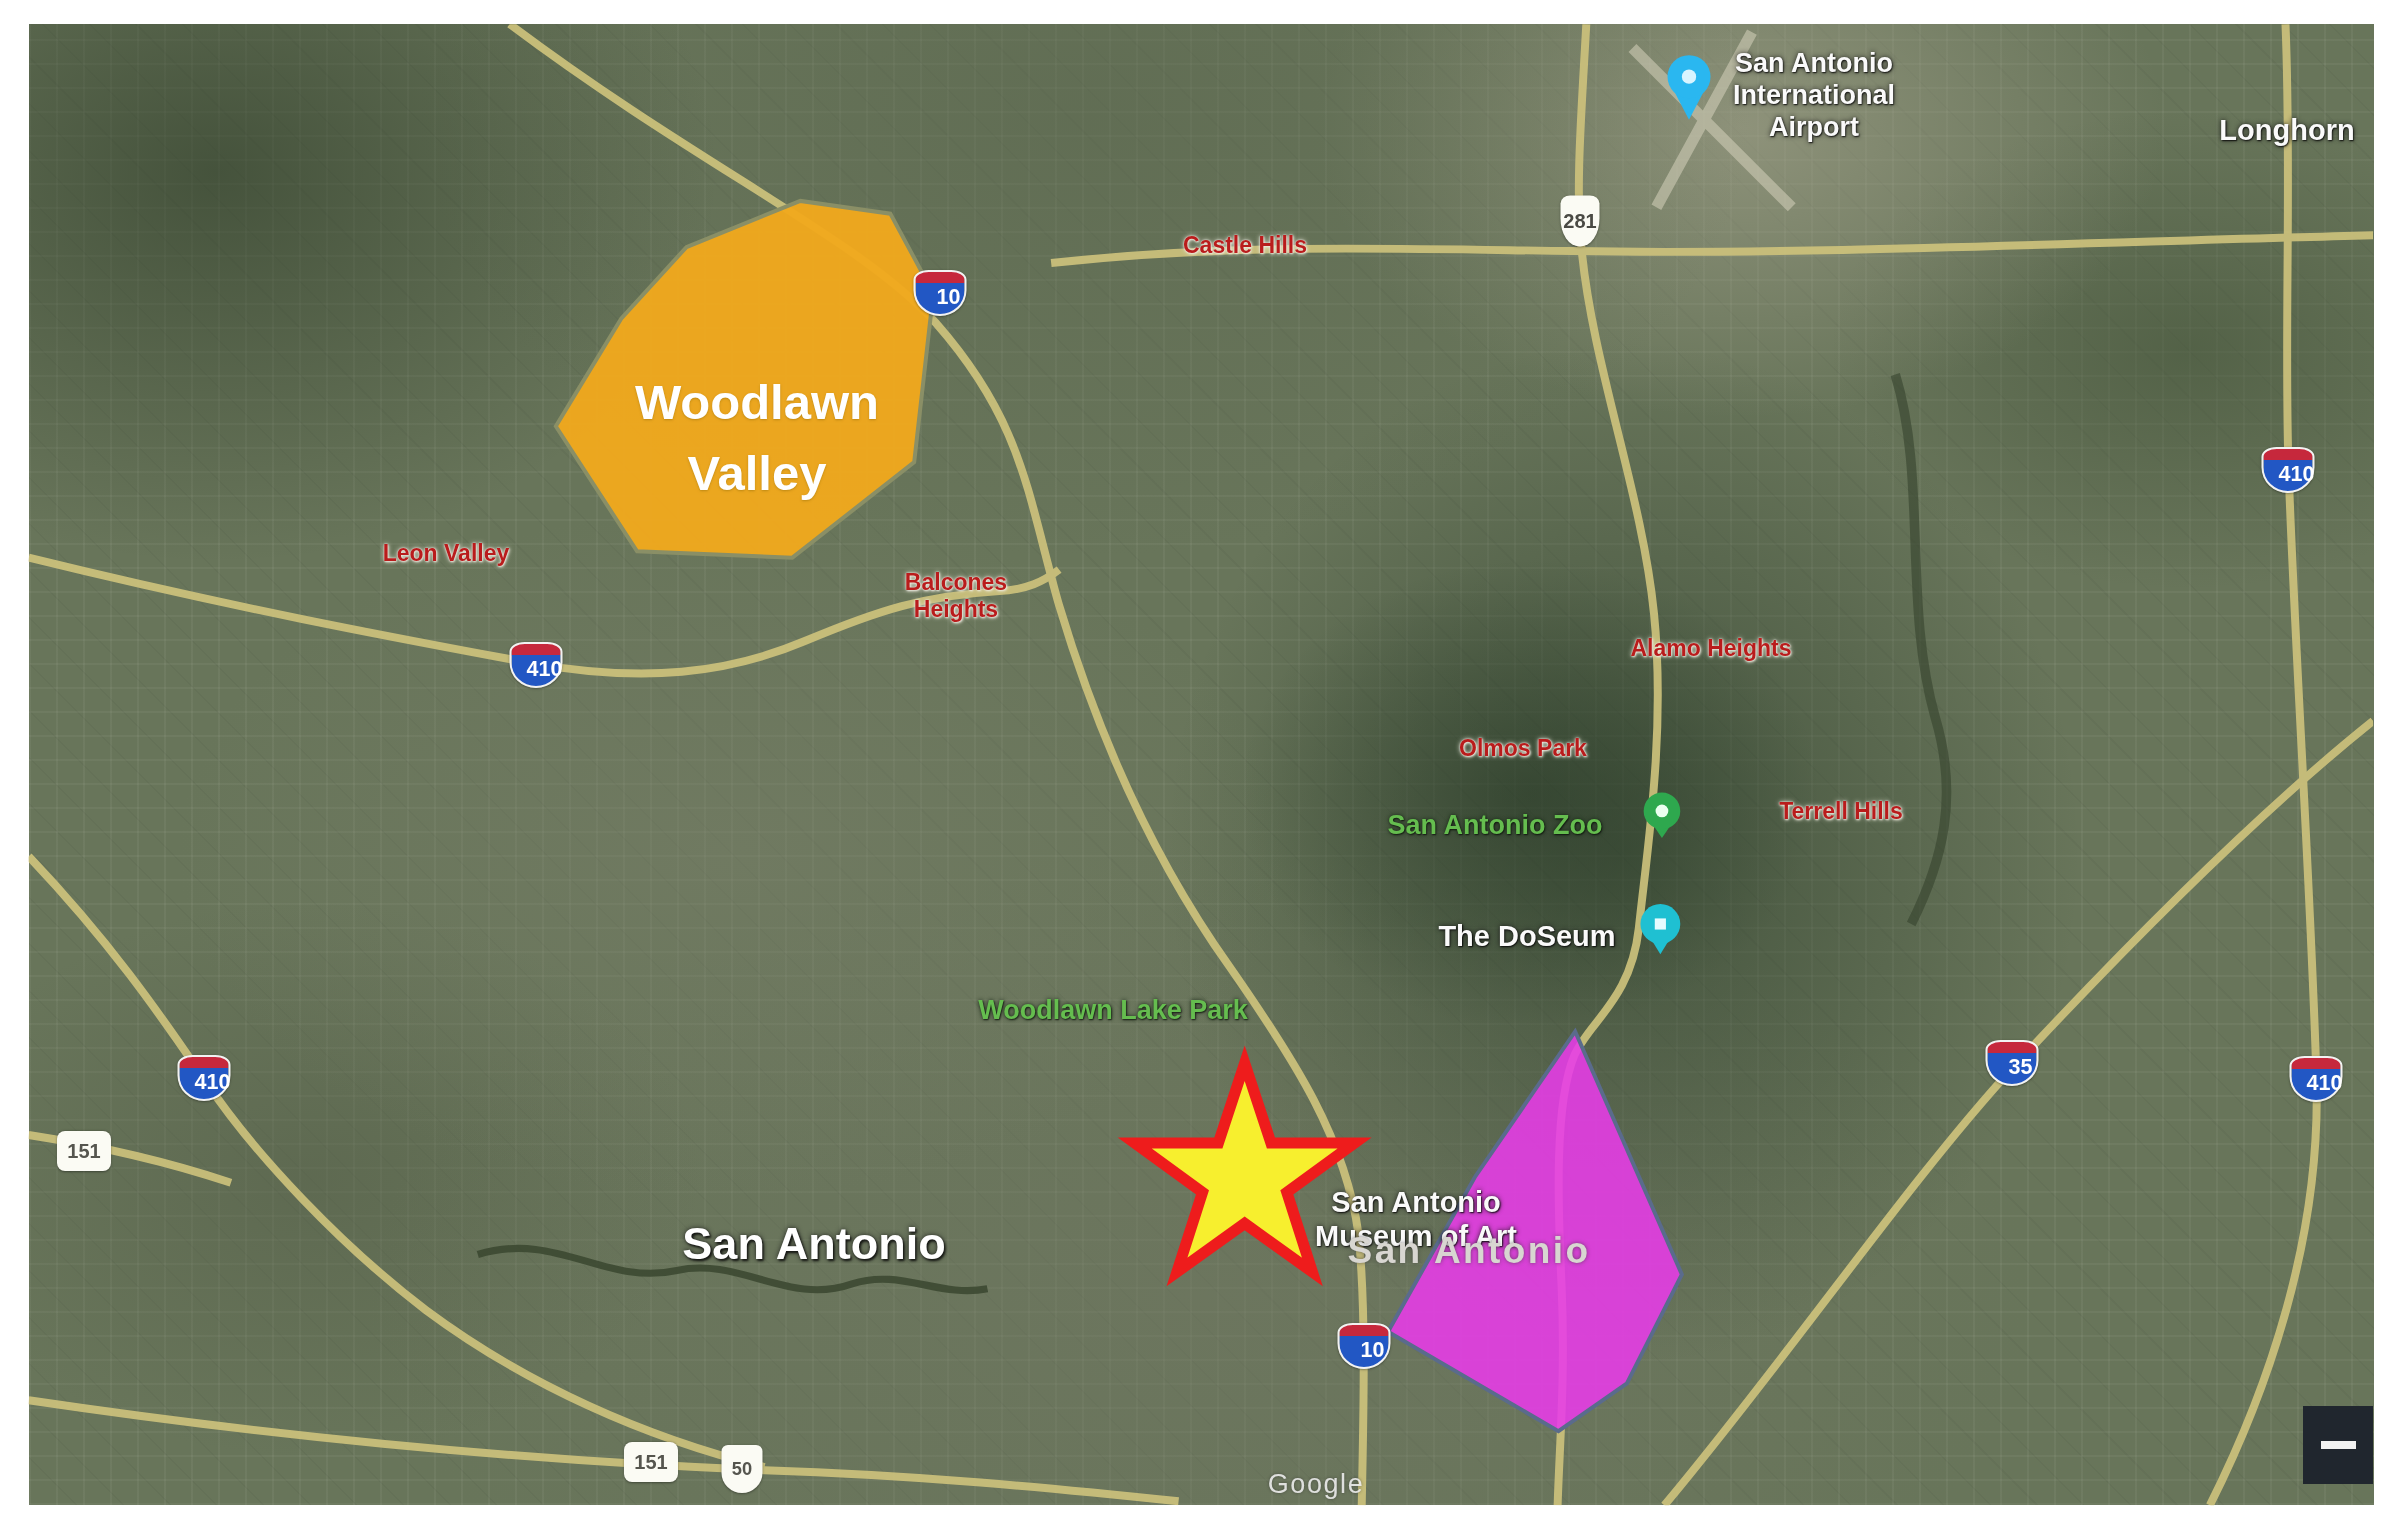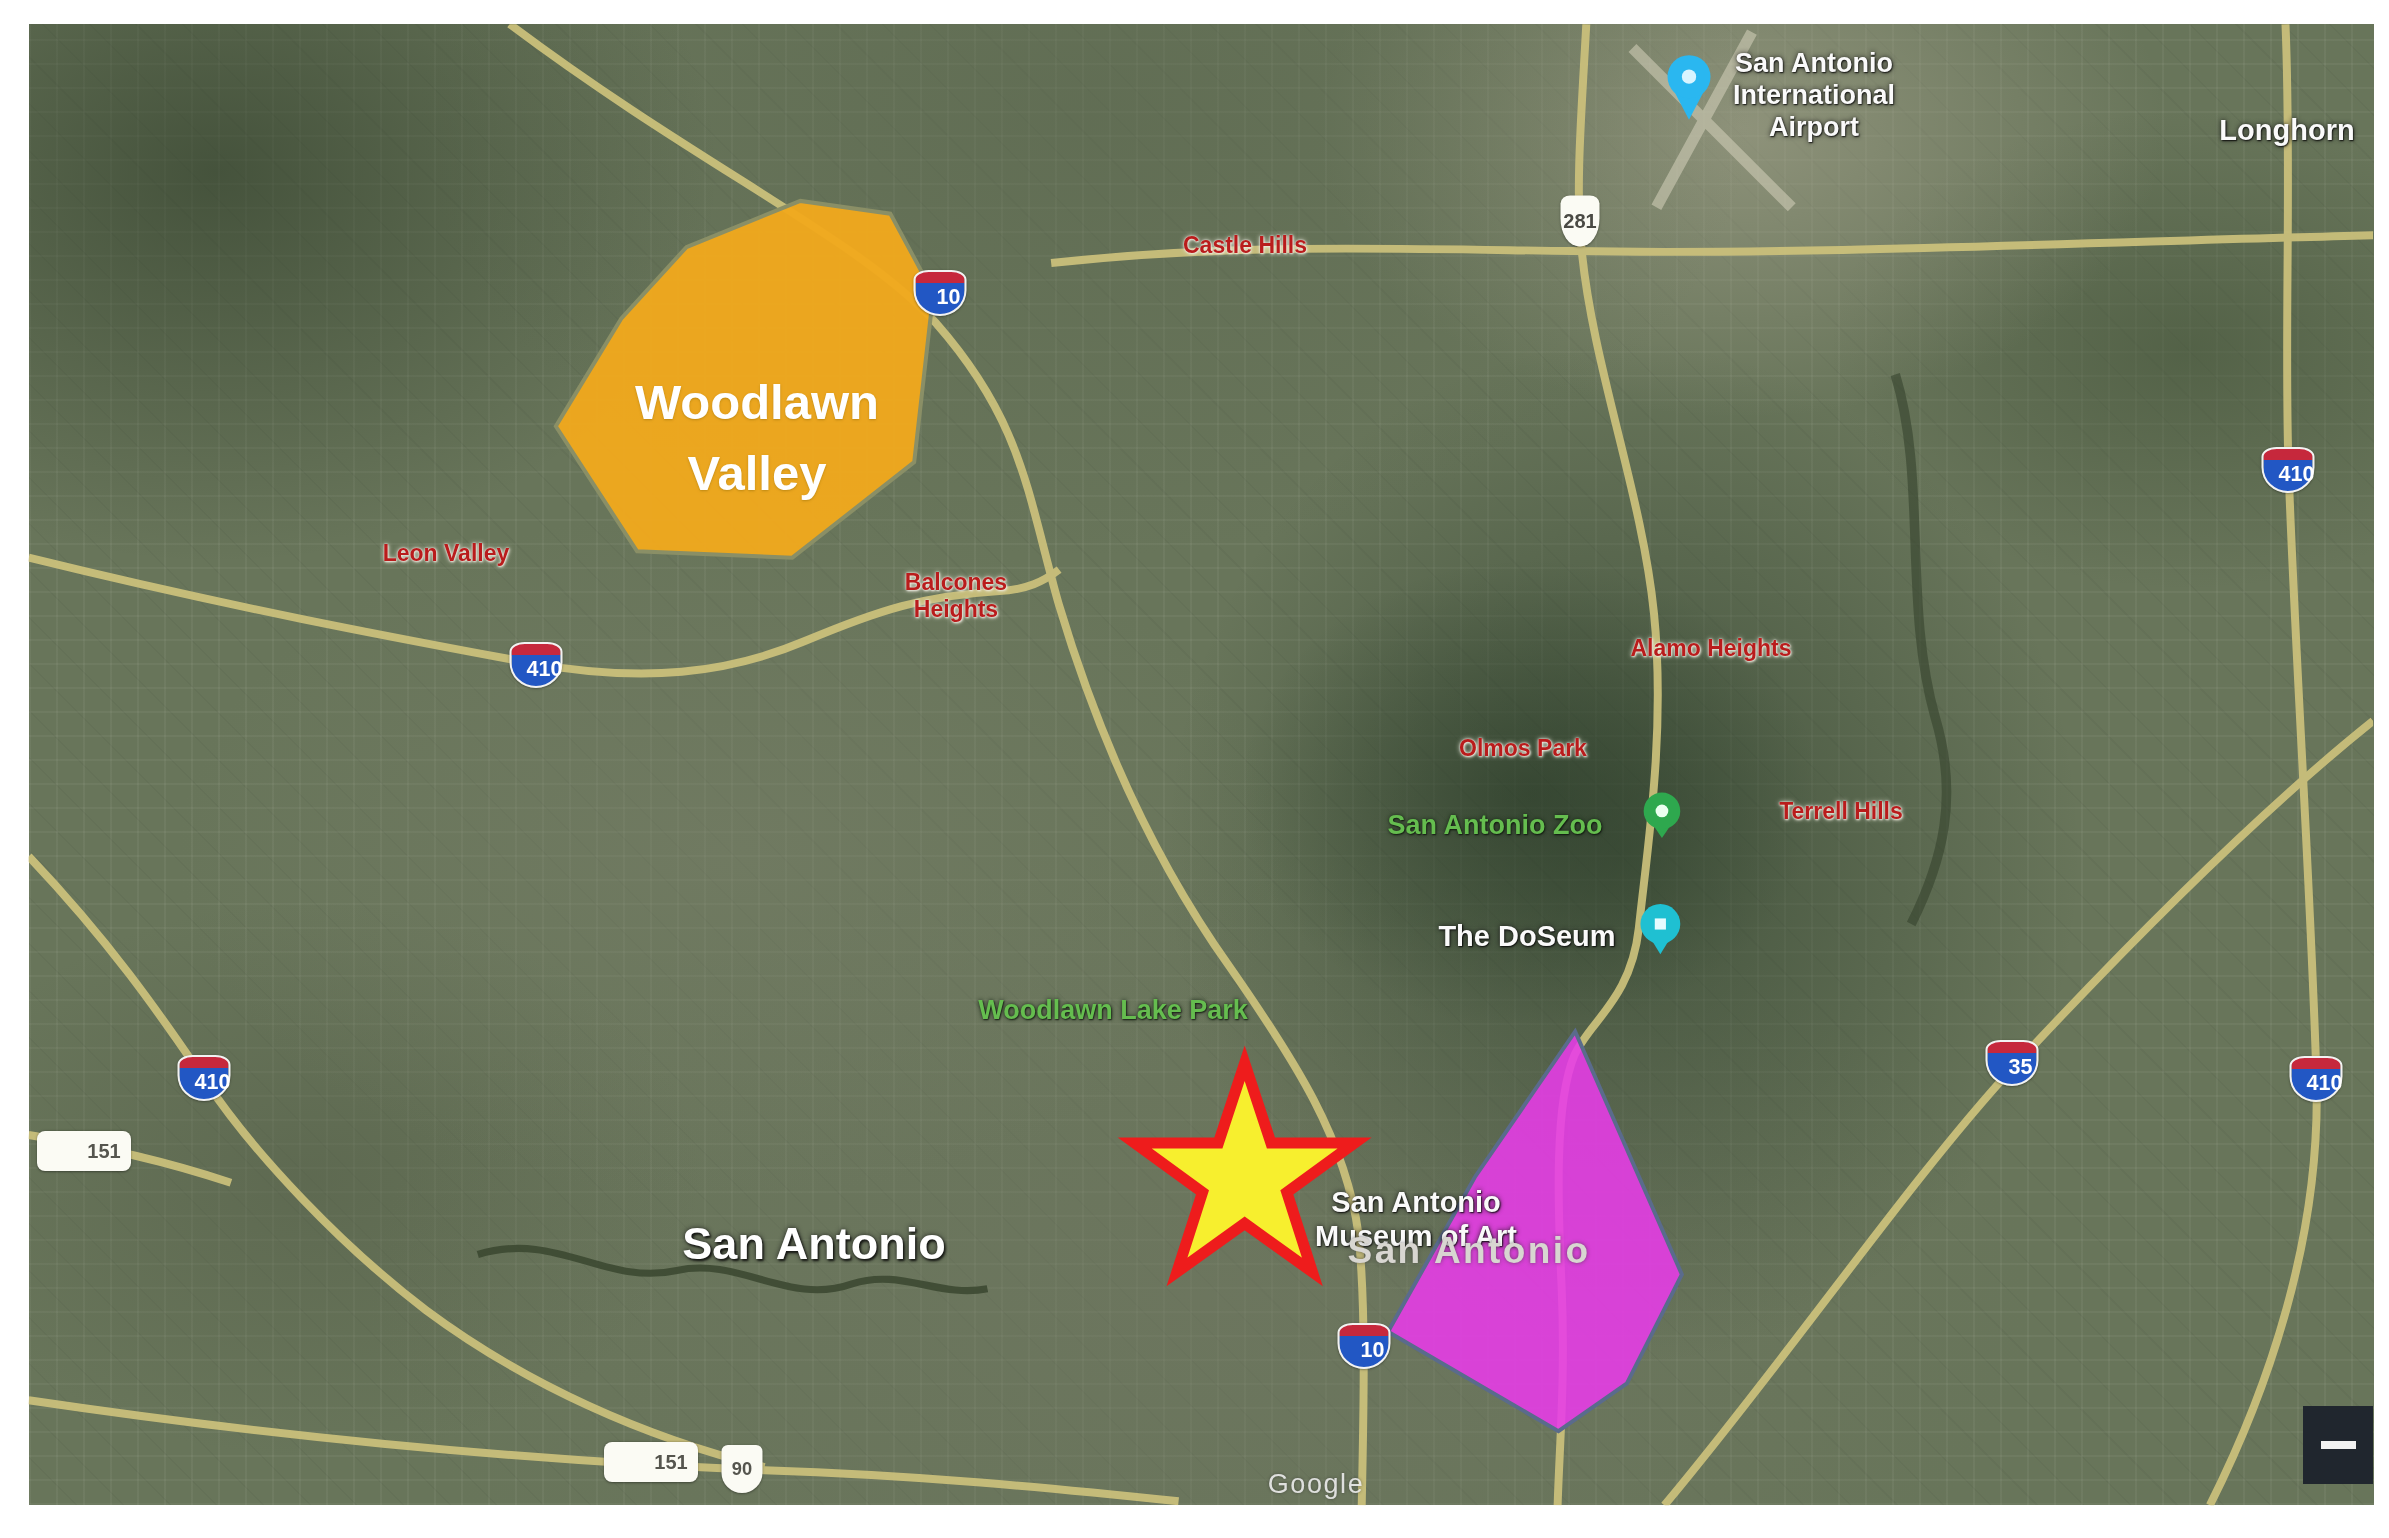--- a/index.html
+++ b/index.html
@@ -38,21 +38,21 @@
   
   .sh{position:absolute;transform:translate(-50%,-50%);display:flex;align-items:center;justify-content:center;
       text-align:center;font-weight:700;}
   .sh-i{width:53px;height:46px;color:#fff;font-size:21.5px;
       background:linear-gradient(180deg,#c6283c 0 26%,#2257c4 26%);
       border:2.4px solid #f2f2f2;border-radius:30% 30% 52% 52%/22% 22% 58% 58%;
       padding-top:8px;box-sizing:border-box;box-shadow:0 0.8px 2.4px rgba(0,0,0,.4);padding-left:17px;}
   .sh-us{width:39px;height:51px;background:#fbfbf4;color:#4a4a44;font-size:20px;
       border-radius:9.6px 9.6px 48% 48%/8px 8px 55% 55%;box-shadow:0 0.8px 2.4px rgba(0,0,0,.4);}
   .sh-rect{width:54px;height:40px;background:#fbfbf4;color:#55554e;font-size:20px;border-radius:8px;
-      box-shadow:0 0.8px 2.4px rgba(0,0,0,.4);padding-left:40px;}
+      box-shadow:0 0.8px 2.4px rgba(0,0,0,.4);}
   .sh-90{width:41px;height:48px;background:#fbfbf4;color:#55554e;font-size:18.3px;
       border-radius:6.4px 6.4px 50% 50%/6.4px 6.4px 42% 42%;box-shadow:0 0.8px 2.4px rgba(0,0,0,.4);}
   
   #zoom-out-btn{position:absolute;left:2303px;top:1406px;width:70px;height:78px;background:#20262e;
       display:flex;align-items:center;justify-content:center;cursor:pointer;}
   #zoom-out-btn .bar{width:35px;height:8px;background:#f2f2f2;}
 </style>
 </head>
 <body>
 
@@ -143,21 +143,21 @@
   <div class="sh sh-i" style="left:940px;top:293px;">10</div>
   <div class="sh sh-i" style="left:1364px;top:1346px;">10</div>
   <div class="sh sh-i" style="left:536px;top:665px;">410</div>
   <div class="sh sh-i" style="left:204px;top:1078px;">410</div>
   <div class="sh sh-i" style="left:2288px;top:470px;">410</div>
   <div class="sh sh-i" style="left:2316px;top:1079px;">410</div>
   <div class="sh sh-i" style="left:2012px;top:1063px;">35</div>
   <div class="sh sh-us" style="left:1580px;top:221px;">281</div>
   <div class="sh sh-rect" style="left:84px;top:1151px;">151</div>
   <div class="sh sh-rect" style="left:651px;top:1462px;">151</div>
-  <div class="sh sh-90" style="left:742px;top:1469px;">90</div>
+  <div class="sh sh-90" style="left:742px;top:1469px;">50</div>
 
   <div class="lbl lbl-google" style="left:1316px;top:1485px;">Google</div>
 
   <div id="zoom-out-btn">
     <div class="bar"></div>
   </div>
 
 </div>
 
 

